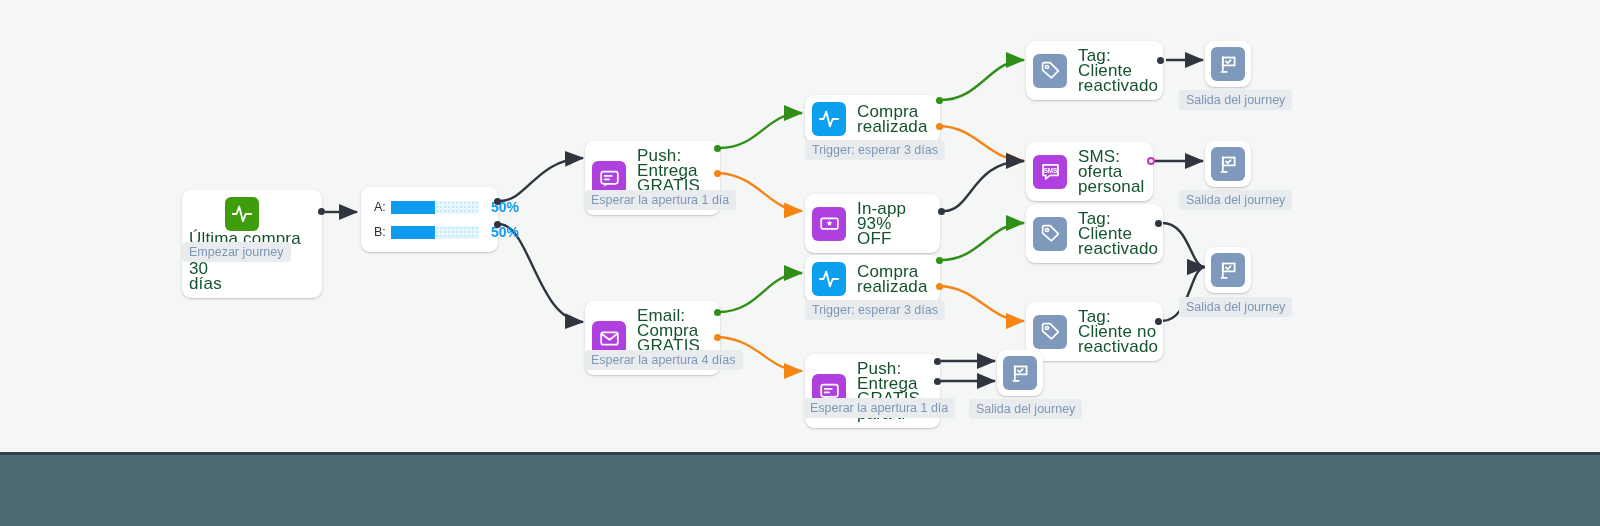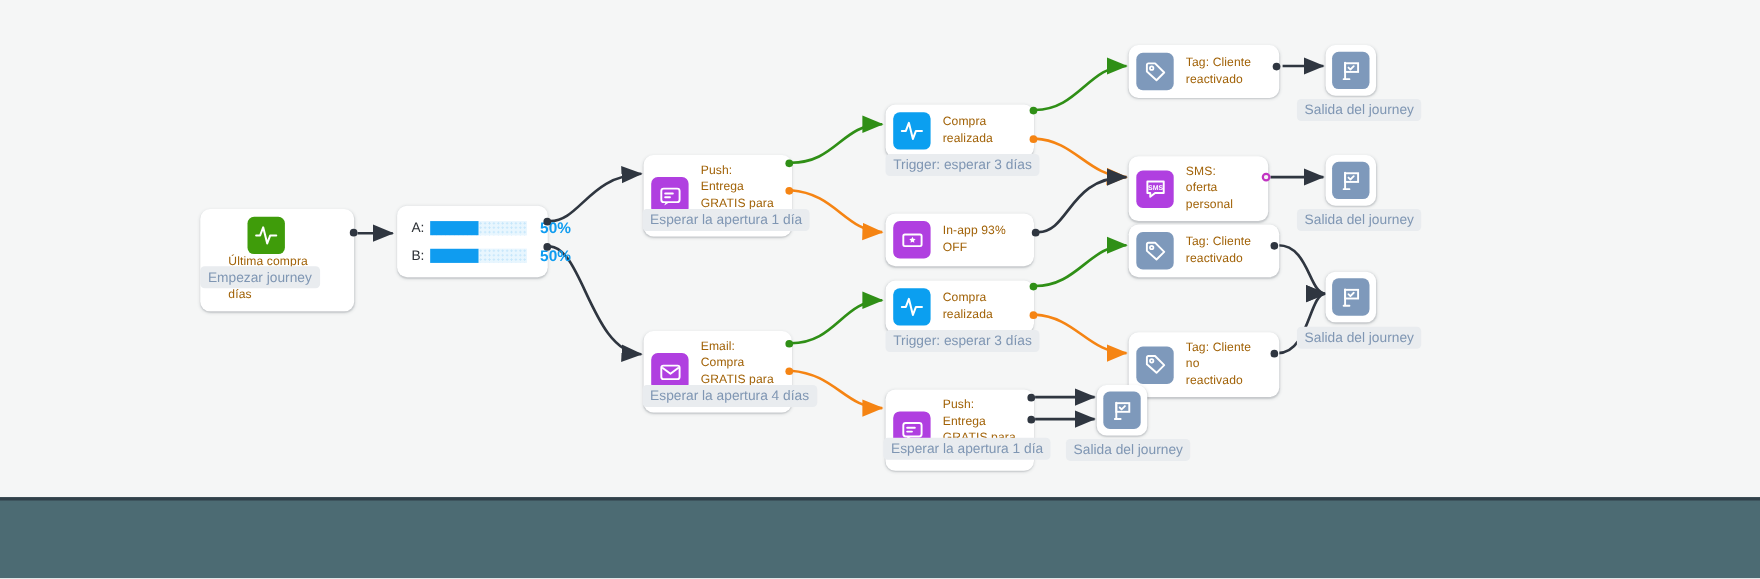--- a/index.html
+++ b/index.html
@@ -47,23 +47,23 @@
     width: 34px;
     height: 34px;
     border-radius: 6px;
     flex: 0 0 34px;
     display: flex;
     align-items: center;
     justify-content: center;
     margin-right: 11px;
   }
   .node .label {
-    font-size: 11px;
+    font-size: 17px;
     line-height: 15px;
-    color: #a16207;
+    color: #14532d;
     white-space: pre-line;
     letter-spacing: 0.01em;
   }
   .node.small {
     padding: 6px;
   }
   .node.small .icon {
     margin-right: 0;
   }
   

